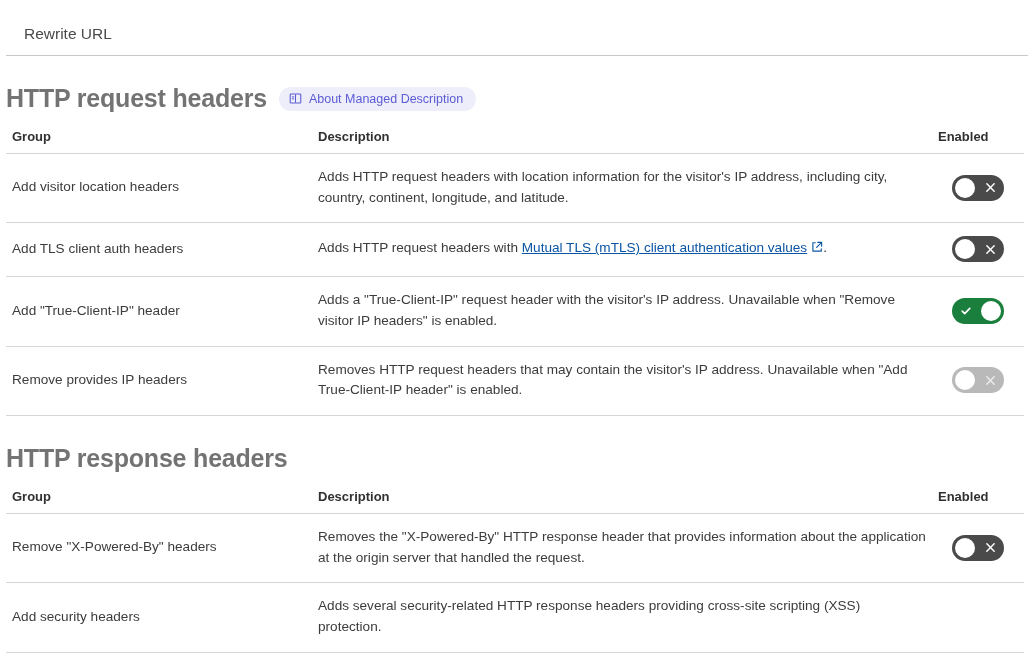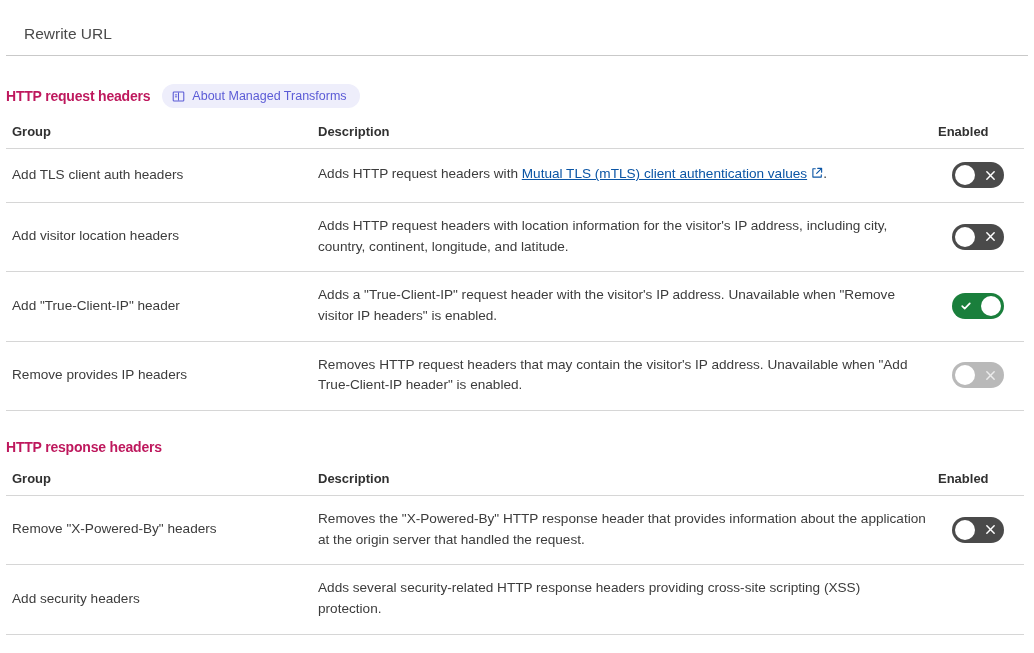--- a/index.html
+++ b/index.html
@@ -45,23 +45,23 @@
   
   .section { padding: 0 6px; }
   .section-head {
     display: flex;
     align-items: center;
     gap: 12px;
     margin-top: 28px;
     margin-bottom: 16px;
   }
   .section-title {
-    font-size: 14px;
+    font-size: 25px;
     font-weight: bold;
-    color: #be185d;
+    color: #737373;
     letter-spacing: -0.2px;
   }
   .about-badge {
     display: inline-flex;
     align-items: center;
     gap: 7px;
     background: #eeeefb;
     color: #5b5bd6;
     border-radius: 20px;
     padding: 5px 13px 5px 10px;
@@ -156,61 +156,61 @@
     <div class="section-title">HTTP request headers</div>
     <div class="about-badge">
       <span>
         <svg width="13" height="13" viewBox="0 0 16 16" fill="none">
           <rect x="1.5" y="2.5" width="13" height="11" rx="1" stroke="#5b5bd6" stroke-width="1.3"></rect>
           <line x1="8" y1="3" x2="8" y2="13" stroke="#5b5bd6" stroke-width="1.3"></line>
           <line x1="3.6" y1="6" x2="6.4" y2="6" stroke="#5b5bd6" stroke-width="1.2"></line>
           <line x1="3.6" y1="8.4" x2="6.4" y2="8.4" stroke="#5b5bd6" stroke-width="1.2"></line>
         </svg>
       </span>
-      <span>About Managed Transforms</span>
+      <span>About Managed Description</span>
     </div>
   </div>
 
   <table class="mt">
     <colgroup>
         <col class="c-group">
         <col class="c-desc">
         <col class="c-en">
       </colgroup>
     <thead>
       <tr>
         <th>Group</th>
         <th>Description</th>
         <th class="th-en">Enabled</th>
       </tr>
     </thead>
     <tbody>
 
       <tr>
+        <td class="td-group">Add visitor location headers</td>
+        <td class="td-desc">Adds HTTP request headers with location information for the visitor's IP address, including city, country, continent, longitude, and latitude.</td>
+        <td class="td-en">
+          <span class="toggle">
+            <span class="knob"></span>
+            <span class="mark">
+              <svg width="11" height="11" viewBox="0 0 12 12">
+                  <path d="M2 2 L10 10 M10 2 L2 10" stroke="#ffffff" stroke-width="1.6" stroke-linecap="round"></path>
+                </svg>
+            </span>
+          </span>
+        </td>
+      </tr>
+
+      <tr>
         <td class="td-group">Add TLS client auth headers</td>
         <td class="td-desc"><span>Adds HTTP request headers with </span><a class="ext-link">Mutual TLS (mTLS) client authentication values</a><span class="ext-ico"><svg width="12" height="12" viewBox="0 0 14 14" fill="none">
                 <path d="M5 2H2.2v9.8H12V9" stroke="#0b55a5" stroke-width="1.3" stroke-linecap="round" stroke-linejoin="round"></path>
                 <path d="M7.8 1.6H12.4V6.2" stroke="#0b55a5" stroke-width="1.3" stroke-linecap="round" stroke-linejoin="round"></path>
                 <path d="M12.2 1.8L6.6 7.4" stroke="#0b55a5" stroke-width="1.3" stroke-linecap="round"></path>
               </svg></span><span>.</span></td>
-        <td class="td-en">
-          <span class="toggle">
-            <span class="knob"></span>
-            <span class="mark">
-              <svg width="11" height="11" viewBox="0 0 12 12">
-                  <path d="M2 2 L10 10 M10 2 L2 10" stroke="#ffffff" stroke-width="1.6" stroke-linecap="round"></path>
-                </svg>
-            </span>
-          </span>
-        </td>
-      </tr>
-
-      <tr>
-        <td class="td-group">Add visitor location headers</td>
-        <td class="td-desc">Adds HTTP request headers with location information for the visitor's IP address, including city, country, continent, longitude, and latitude.</td>
         <td class="td-en">
           <span class="toggle">
             <span class="knob"></span>
             <span class="mark">
               <svg width="11" height="11" viewBox="0 0 12 12">
                   <path d="M2 2 L10 10 M10 2 L2 10" stroke="#ffffff" stroke-width="1.6" stroke-linecap="round"></path>
                 </svg>
             </span>
           </span>
         </td>

